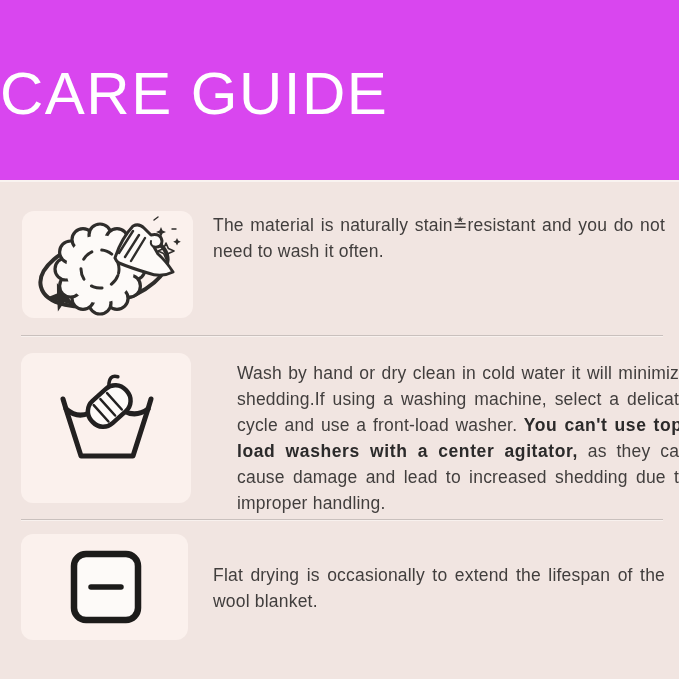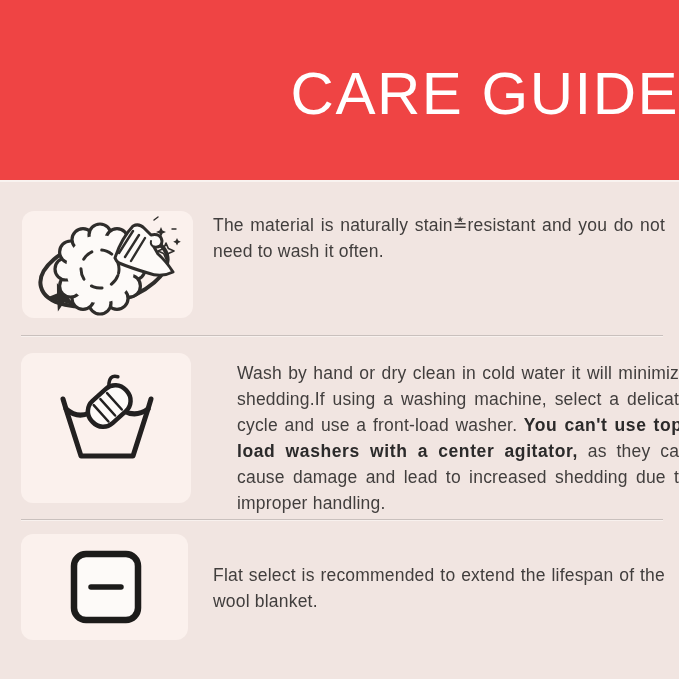--- a/index.html
+++ b/index.html
@@ -4,22 +4,22 @@
 <style>
   html,body{margin:0;padding:0;background:#ffffff;}
   #page{
     position:relative;width:679px;height:679px;overflow:hidden;
     background:#f1e5e1;
     font-family:"Liberation Sans","DejaVu Sans",sans-serif;
   }
   
   #header{
     position:absolute;left:0;top:0;width:679px;height:180px;
-    background:#ef4444;
-    display:flex;align-items:center;justify-content:flex-end;
+    background:#d946ef;
+    display:flex;align-items:center;justify-content:flex-start;
     box-shadow:0 2px 0 #f9f3f0;
   }
   #title{
     color:#ffffff;font-size:60px;font-weight:500;letter-spacing:1.5px;
     padding-top:6px;
   }
   
   .body-text{
     position:absolute;left:213px;width:452px;
     font-size:17.5px;line-height:26px;color:#413e3d;
@@ -119,16 +119,16 @@
 
   <div class="divider" id="divider-2"></div>
 
   <div class="card" id="card-3">
     <svg viewBox="0 0 167 106">
       <rect x="53" y="20" width="64" height="66" rx="12" fill="#fdfaf8" stroke="#1c1b1a" stroke-width="6.5"></rect>
       <path d="M70 53 L100 53" stroke="#1c1b1a" stroke-width="5.5" stroke-linecap="round"></path>
     </svg>
   </div>
   <div class="body-text" style="top:562px;">
-    <p>Flat select is recommended to extend the lifespan of the wool blanket.</p>
+    <p>Flat drying is occasionally to extend the lifespan of the wool blanket.</p>
   </div>
 
 </div>
 
 </body></html>

